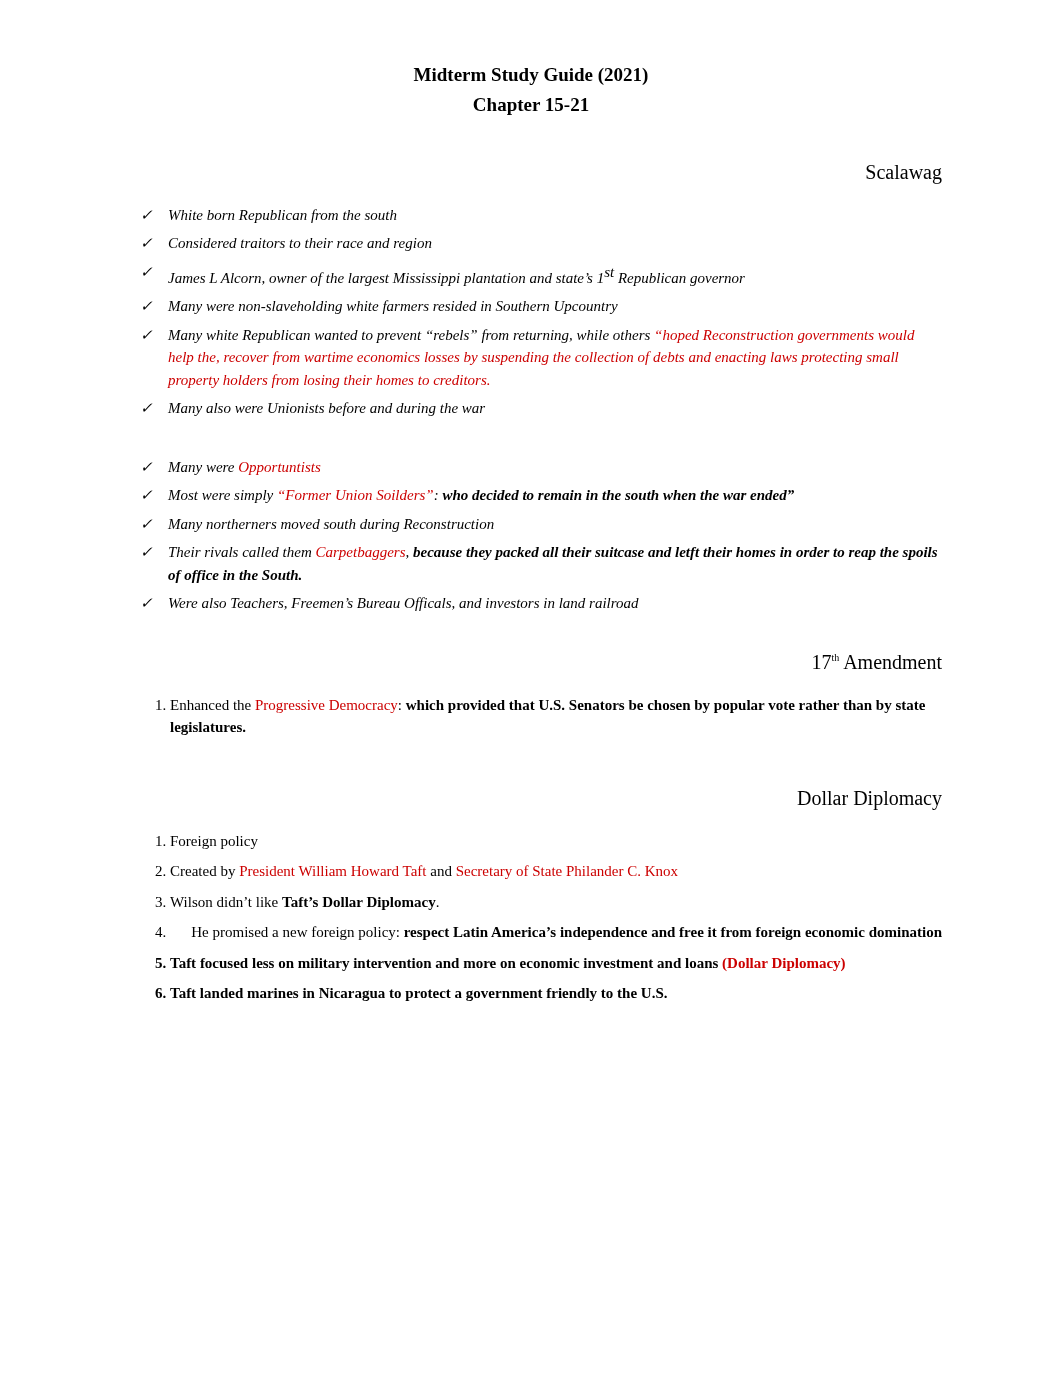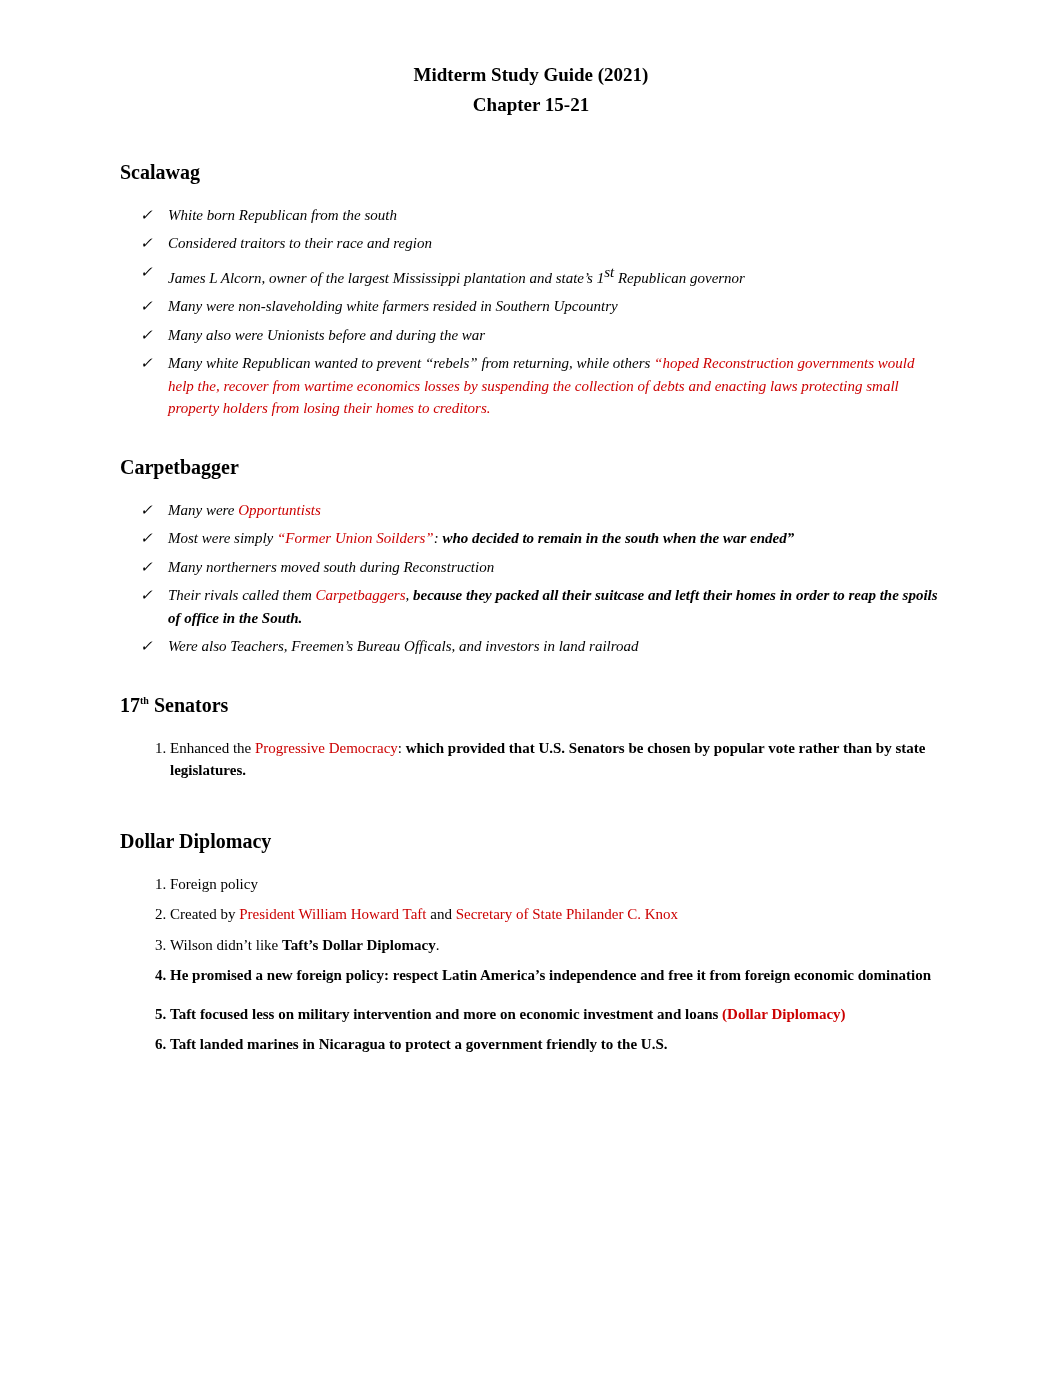--- a/index.html
+++ b/index.html
@@ -20,22 +20,22 @@
 
     .page-header {
       text-align: center;
       font-weight: bold;
       font-size: 19px;
       margin-bottom: 40px;
       line-height: 1.6;
     }
 
     .section-title {
-      text-align: left;
-      font-weight: bold;
+      text-align: right;
+      font-weight: normal;
       font-size: 20px;
       margin-bottom: 20px;
     }
 
     .section-title sup {
       font-size: 10px;
     }
 
     .checklist {
       list-style: none;
@@ -89,30 +89,29 @@
     <li>
       <span>Considered traitors to their race and region</span>
     </li>
     <li>
       <span>James L Alcorn, owner of the largest Mississippi plantation and state’s 1<sup>st</sup> Republican governor</span>
     </li>
     <li>
       <span>Many were non-slaveholding white farmers resided in Southern Upcountry</span>
     </li>
     <li>
-      <span>Many also were Unionists before and during the war</span>
+      <span>Many white Republican wanted to prevent “rebels” from returning, while others </span><span class="red">“hoped Reconstruction governments would help the, recover from wartime economics losses by suspending the collection of debts and enacting laws protecting small property holders from losing their homes to creditors.</span>
     </li>
     <li>
-      <span>Many white Republican wanted to prevent “rebels” from returning, while others </span><span class="red">“hoped Reconstruction governments would help the, recover from wartime economics losses by suspending the collection of debts and enacting laws protecting small property holders from losing their homes to creditors.</span>
+      <span>Many also were Unionists before and during the war</span>
     </li>
   </ul>
 </div>
 
 <div class="section-block">
-  <div class="section-title">Carpetbagger</div>
   <ul class="checklist">
     <li>
       <span>Many were </span><span class="red">Opportuntists</span>
     </li>
     <li>
       <span>Most were simply </span><span class="red">“Former Union Soilders”</span><span>: <strong>who decided to remain in the south when the war ended”</strong></span>
     </li>
     <li>
       <span>Many northerners moved south during Reconstruction</span>
     </li>
@@ -120,42 +119,42 @@
       <span>Their rivals called them </span><span class="red">Carpetbaggers</span><span>, <strong>because they packed all their suitcase and letft their homes in order to reap the spoils of office in the South.</strong></span>
     </li>
     <li>
       <span>Were also Teachers, Freemen’s Bureau Officals, and investors in land railroad</span>
     </li>
   </ul>
 </div>
 
 <div class="section-block">
   <div class="section-title">
-    <span>17</span><sup>th</sup><span> Senators</span>
+    <span>17</span><sup>th</sup><span> Amendment</span>
   </div>
   <ol style="padding-left: 50px; margin-bottom: 48px;">
     <li style="margin-bottom: 8px; line-height: 1.5;">
       <span>Enhanced the </span><span class="red">Progressive Democracy</span><span>: <strong>which provided that U.S. Senators be chosen by popular vote rather than by state legislatures.</strong></span>
     </li>
   </ol>
 </div>
 
 <div class="section-block">
   <div class="section-title">Dollar Diplomacy</div>
   <ol style="padding-left: 50px; margin-bottom: 36px;">
     <li style="margin-bottom: 8px; line-height: 1.5; font-weight: normal;">
       <span>Foreign policy</span>
     </li>
     <li style="margin-bottom: 8px; line-height: 1.5; font-weight: normal;">
       <span>Created by </span><span class="red">President William Howard Taft</span><span> and </span><span class="red">Secretary of State Philander C. Knox</span>
     </li>
     <li style="margin-bottom: 8px; line-height: 1.5; font-weight: normal;">
       <span>Wilson didn’t like <strong>Taft’s Dollar Diplomacy</strong>.</span>
     </li>
-    <li style="margin-bottom: 16px; line-height: 1.5; font-weight: bold;">
+    <li style="margin-bottom: 8px; line-height: 1.5; font-weight: normal; text-align: right;">
       <span>He promised a new foreign policy:  <strong>respect Latin America’s independence and free it from foreign economic domination</strong></span>
     </li>
     <li style="margin-bottom: 8px; line-height: 1.5; font-weight: bold;">
       <span>Taft <strong>focused less on military intervention and more on economic investment and loans</strong> </span><span class="red">(Dollar Diplomacy)</span>
     </li>
     <li style="margin-bottom: 12px; line-height: 1.5; font-weight: bold;">
       <span><strong>Taft landed marines in Nicaragua to protect a government friendly to the U.S.</strong></span>
     </li>
   </ol>
 </div>

